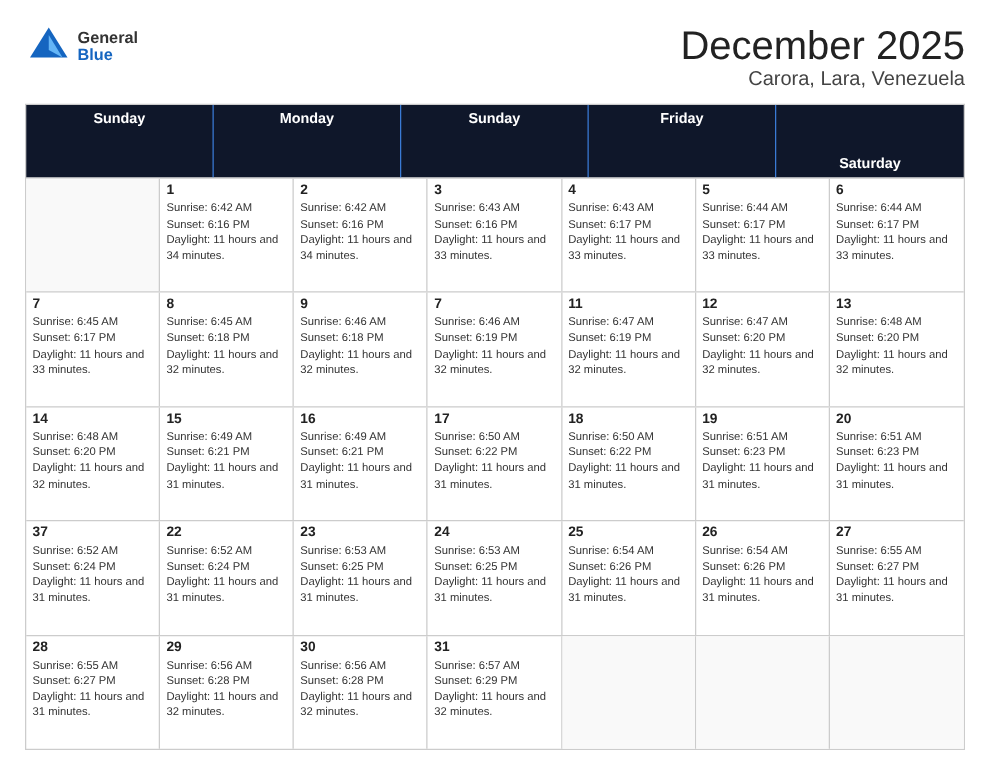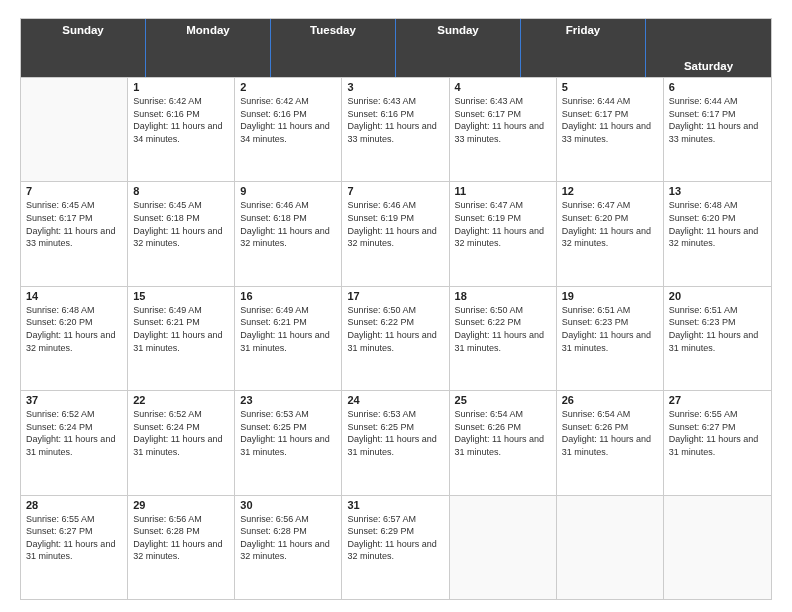--- a/index.html
+++ b/index.html
@@ -54,22 +54,22 @@
       color: #444;
     }
     .calendar {
       flex: 1;
       display: flex;
       flex-direction: column;
       border: 1px solid #ccc;
     }
     .cal-header-row {
       display: grid;
-      grid-template-columns: repeat(6, 1fr);
-      background: #404040;
+      grid-template-columns: repeat(5, 1fr);
+      background: #0f172a;
     }
     .cal-header-cell {
       color: #fff;
       font-size: 11.5px;
       font-weight: bold;
       text-align: center;
       padding: 5px 2px;
       border-right: 1px solid #3a7bd5;
     }
     .cal-header-cell:last-child { border-right: none; margin-top: 36px; }
@@ -104,26 +104,41 @@
     .cell-info {
       font-size: 9px;
       color: #333;
       line-height: 1.4;
     }
   </style>
 </head>
 <body>
 
 <div class="page">
+  <div class="header">
+    <div class="logo">
+      <svg class="logo-icon" viewBox="0 0 38 38">
+        <polygon points="19,4 34,28 4,28" fill="#1565c0"></polygon>
+        <polygon points="19,10 30,28 19,22" fill="#64b5f6"></polygon>
+      </svg>
+      <div class="logo-text">
+        <span class="logo-general">General</span>
+        <span class="logo-blue">Blue</span>
+      </div>
+    </div>
+    <div class="title-block">
+      <div class="calendar-title">December 2025</div>
+      <div class="calendar-subtitle">Carora, Lara, Venezuela</div>
+    </div>
+  </div>
 
   <div class="calendar">
     <div class="cal-header-row">
     <div class="cal-header-cell">Sunday</div>
         <div class="cal-header-cell">Monday</div>
-        <div class="cal-header-cell">Tuesday</div>
         <div class="cal-header-cell">Sunday</div>
         <div class="cal-header-cell">Friday</div>
         <div class="cal-header-cell">Saturday</div>
       </div>
     <div class="cal-body">
     <div class="cal-week">
           <div class="cal-cell empty"></div>
           <div class="cal-cell">
             <div class="cell-day">1</div>
             <div class="cell-info">Sunrise: 6:42 AM<br>Sunset: 6:16 PM<br>Daylight: 11 hours and 34 minutes.</div>

